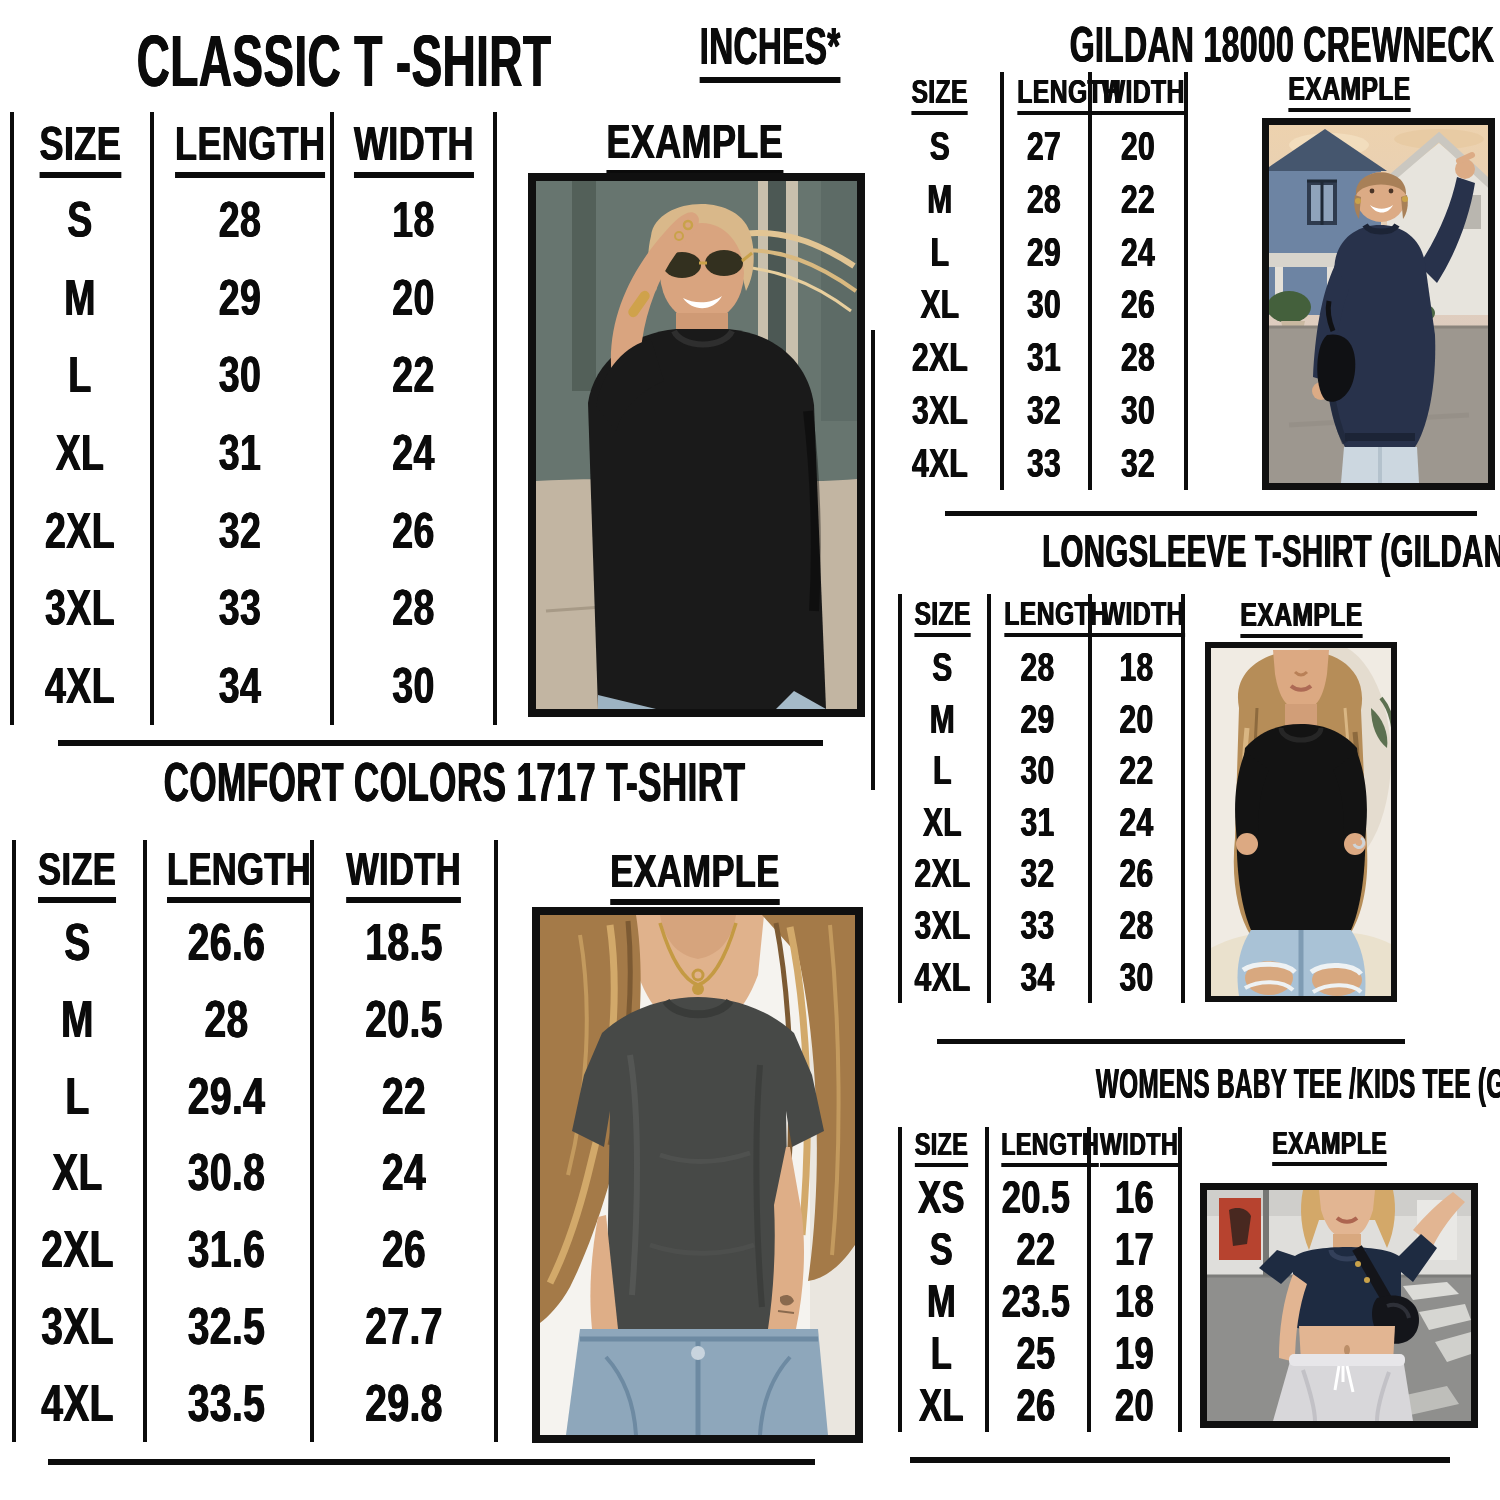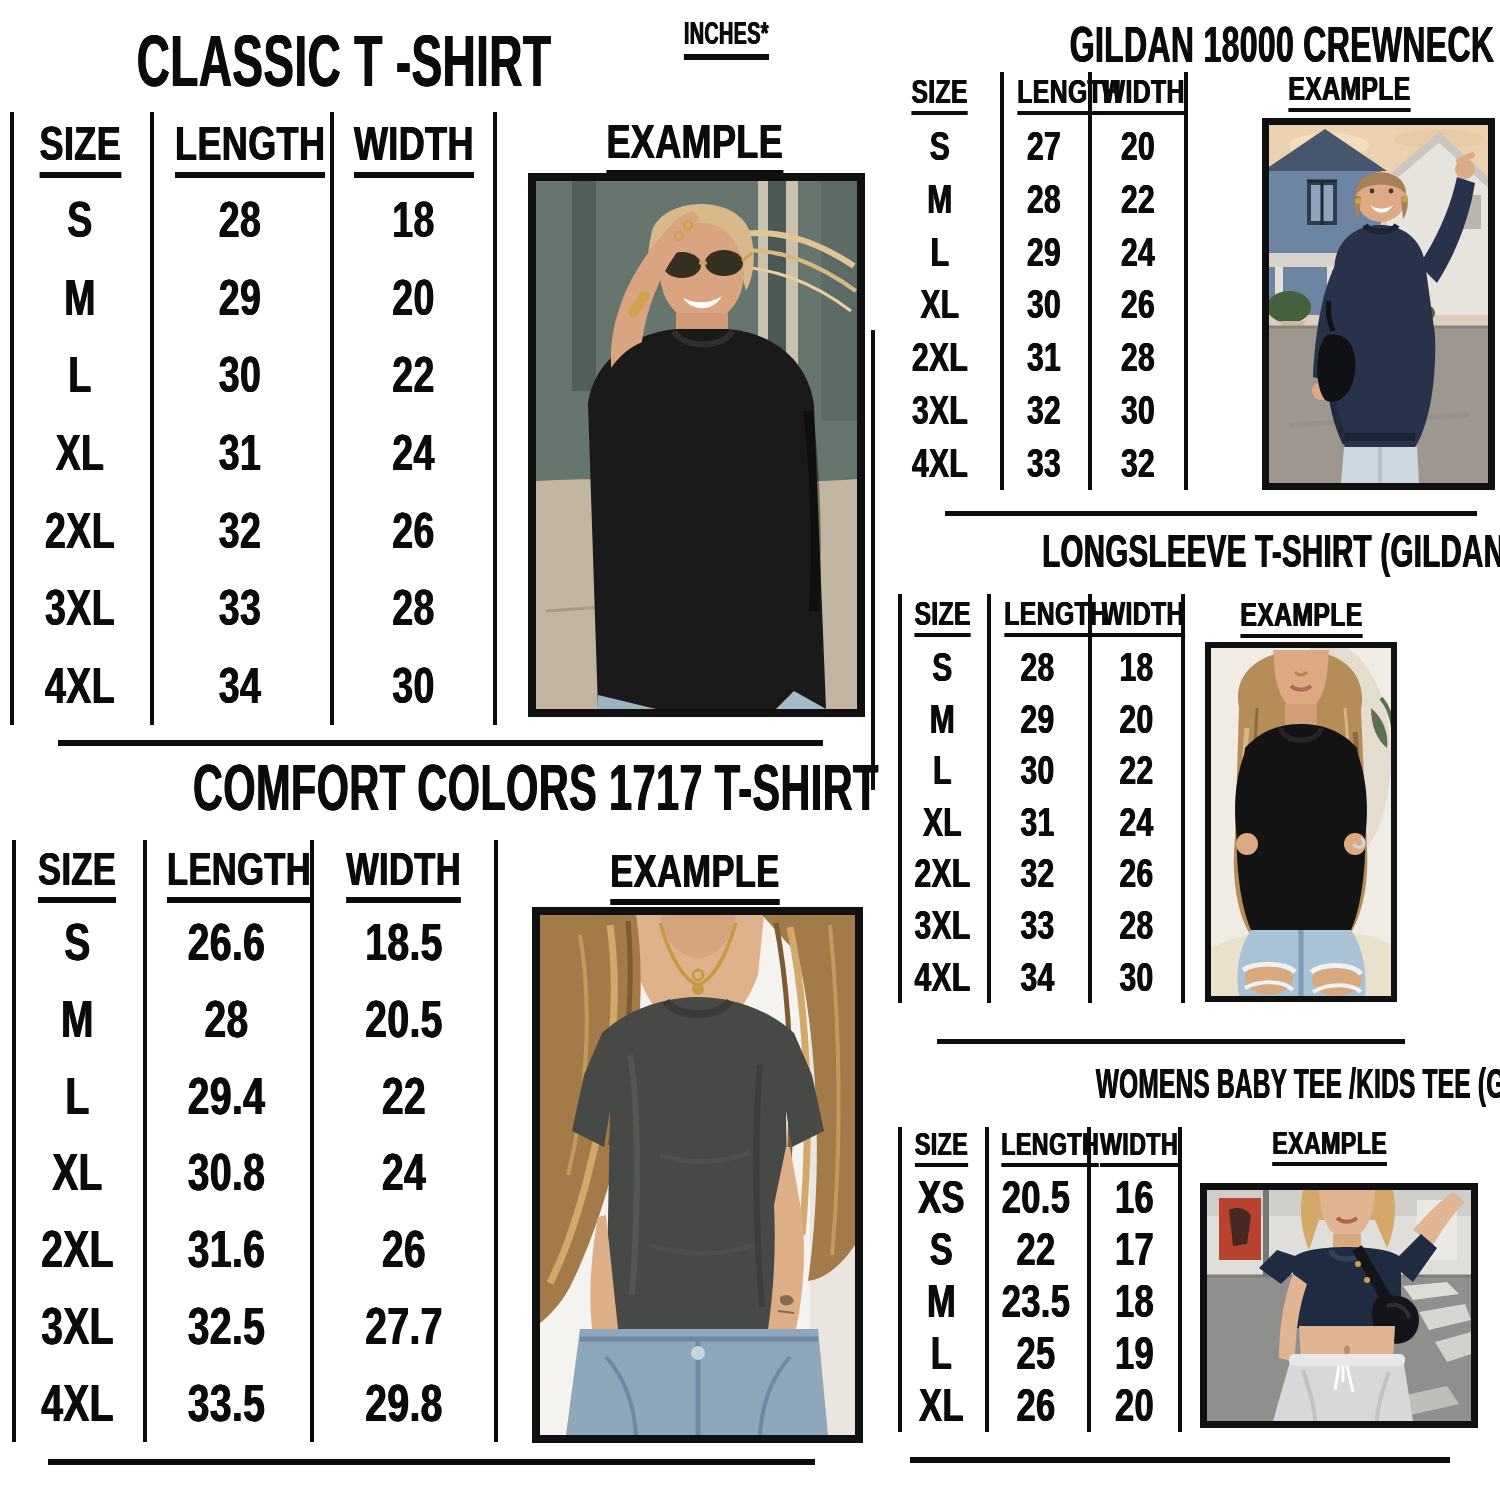--- a/index.html
+++ b/index.html
@@ -43,22 +43,22 @@
   #tbl-long .thead{height:48px;font-size:33px;padding-top:3px;}
   #tbl-long .rows{top:50px;font-size:40px;}
 
   #tbl-baby{left:898px;top:1125px;width:284px;height:307px;}
   #tbl-baby .thead,#tbl-baby .trow{grid-template-columns:87px 102px 95px;}
   #tbl-baby .thead{height:45px;font-size:31px;padding-top:2px;}
   #tbl-baby .rows{top:46px;font-size:46px;}
 
   
   #title-classic{left:20px;top:20px;width:500px;font-size:72px;text-align:center;}
-  #title-comfort{left:0px;top:750px;width:790px;font-size:65px;text-align:center;}
-  #title-inches{left:660px;top:16px;width:180px;font-size:31px;}
+  #title-comfort{left:0px;top:750px;width:790px;font-size:55px;text-align:center;}
+  #title-inches{left:660px;top:16px;width:180px;font-size:52px;text-align:center;}
   #title-sweat{left:888px;top:16px;width:608px;font-size:50px;text-align:center;}
   #title-long{left:888px;top:524px;width:520px;font-size:46px;text-align:center;}
   #title-baby{left:888px;top:1060px;width:525px;font-size:42px;text-align:center;}
 
   
   #ex-classic{left:545px;top:114px;width:300px;font-size:48px;text-align:center;}
   #ex-comfort{left:545px;top:844px;width:300px;font-size:46px;text-align:center;}
   #ex-sweat{left:1250px;top:70px;width:200px;font-size:33px;text-align:center;}
   #ex-long{left:1202px;top:596px;width:200px;font-size:33px;text-align:center;}
   #ex-baby{left:1230px;top:1126px;width:200px;font-size:31px;text-align:center;}

